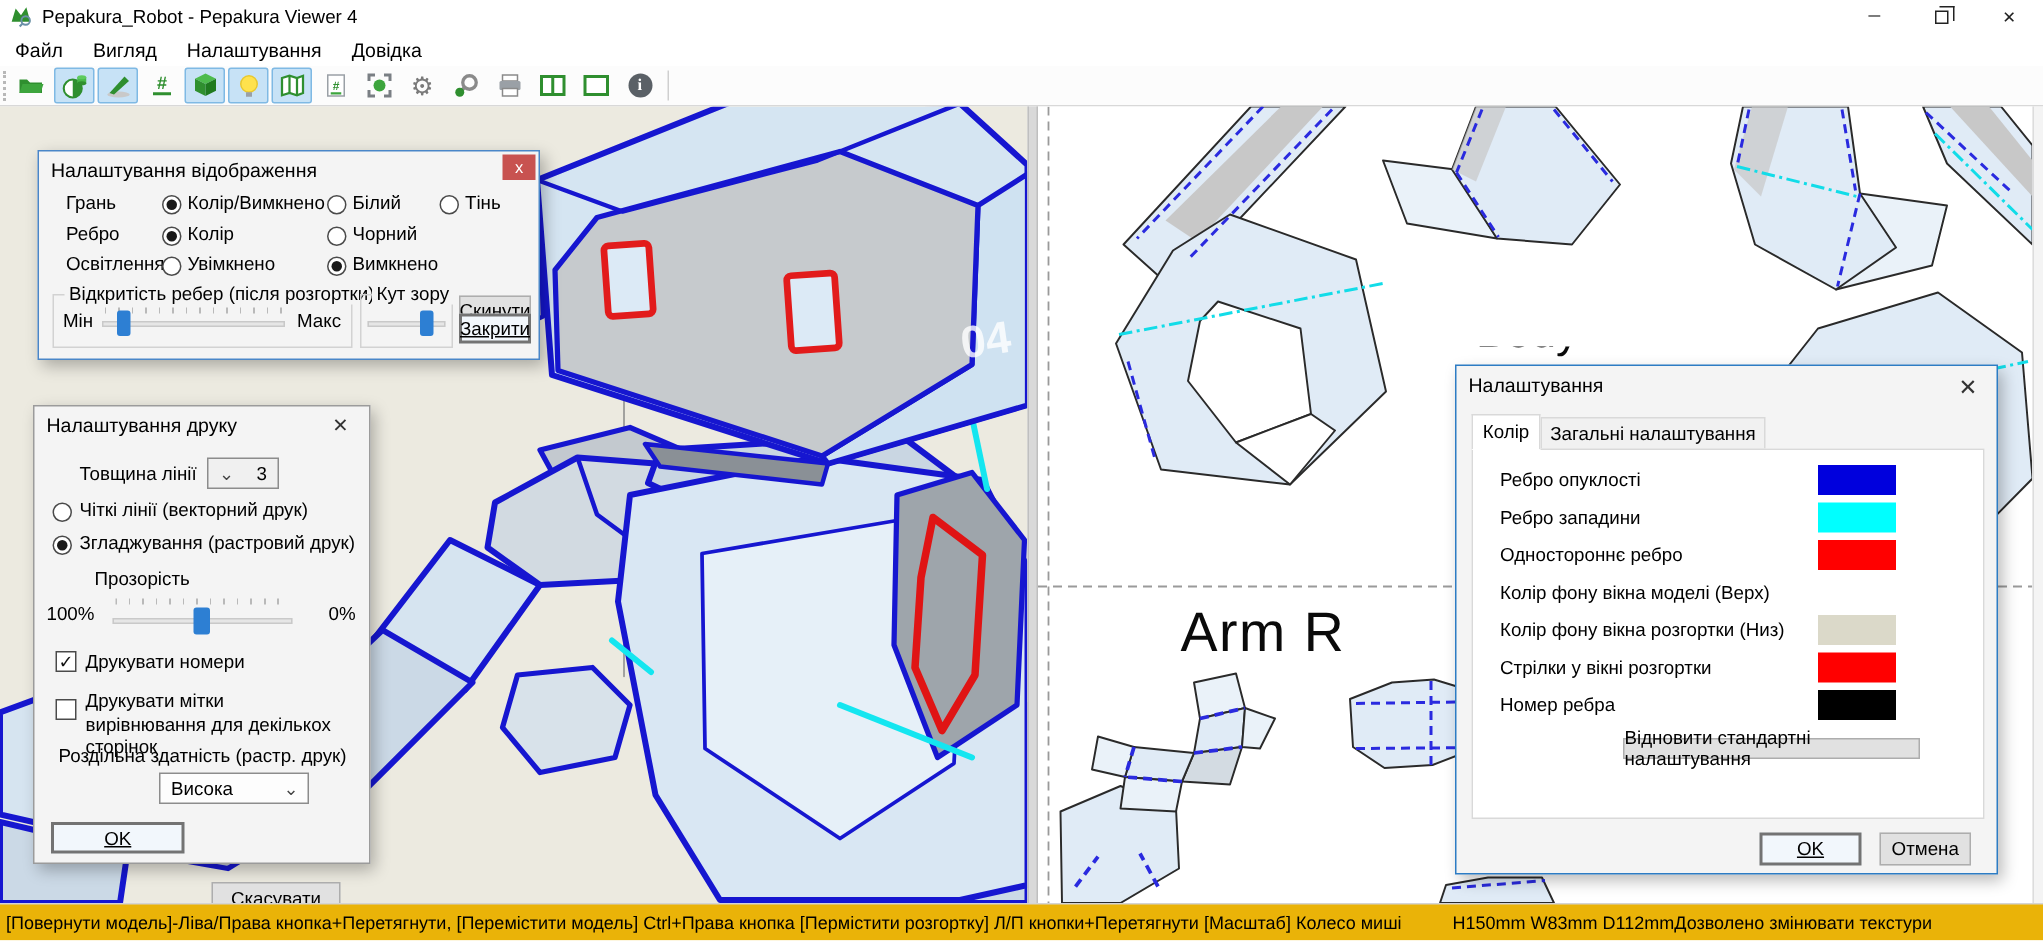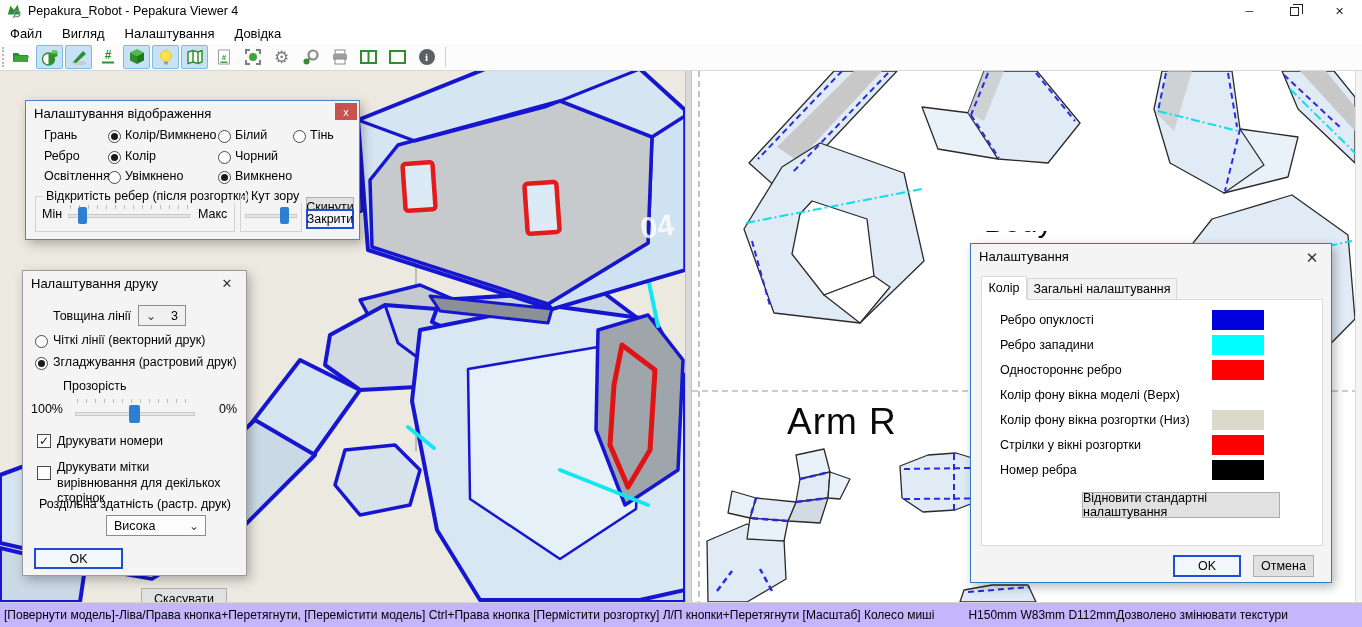--- a/index.html
+++ b/index.html
@@ -33,31 +33,31 @@
   .workspace { position:absolute; left:0; top:71px; width:1362px; height:531px; }
   .pane-left { position:absolute; left:0; top:0; width:685px; height:531px; background:#ECEAE0; overflow:hidden; }
   .pane-divider { position:absolute; left:685px; top:0; width:7px; height:531px; background:#D9D9D9; border-left:1px solid #BFBFBF; border-right:1px solid #BFBFBF; }
   .pane-right { position:absolute; left:692px; top:0; width:663px; height:531px; background:#FFFFFF; overflow:hidden; }
   .scroll-strip { position:absolute; left:1355px; top:0; width:7px; height:531px; background:#F4F4F4; border-left:1px solid #DCDCDC; }
   .arm-label { position:absolute; left:95px; top:330px; font-size:37px; color:#0a0a0a; letter-spacing:1px; }
   .body-label-clip { position:absolute; left:292px; top:160px; height:12px; width:120px; overflow:hidden; }
   .body-label-clip span { display:block; margin-top:-26px; font-size:30px; color:#0a0a0a; }
 
   
-  .statusbar { position:absolute; left:0; top:602px; width:100%; height:25px; background:#c4b5fd; border-top:1px solid #D4D4D4; display:flex; align-items:center; font-size:12px; }
+  .statusbar { position:absolute; left:0; top:602px; width:100%; height:25px; background:#eab308; border-top:1px solid #D4D4D4; display:flex; align-items:center; font-size:12px; }
   .status-hint { flex:1; padding-left:4px; white-space:nowrap; overflow:hidden; }
   .status-dims { white-space:nowrap; }
   .status-tex { white-space:nowrap; margin-right:74px; }
 
   
   .dialog { position:absolute; background:#F4F4F4; box-shadow:3px 4px 10px rgba(0,0,0,.28); }
   .dlg-title { position:absolute; left:8px; top:5px; font-size:13px; }
   .thin-x { position:absolute; top:5px; right:10px; font-size:13px; color:#333; width:18px; text-align:center; }
   .btn { position:absolute; background:#E1E1E1; border:1px solid #ADADAD; font-size:12.5px; display:flex; align-items:center; justify-content:center; }
-  .btn.focused { border:2px solid #1d4ed8; background:#F2F7FC; }
+  .btn.focused { border:2px solid #737373; background:#F2F7FC;text-decoration:underline; }
   .radio { position:absolute; width:13px; height:13px; border:1px solid #4A4A4A; border-radius:50%; background:#fff; }
   .radio.sel::after { content:""; position:absolute; inset:2px; background:#1a1a1a; border-radius:50%; }
   .rlabel { position:absolute; white-space:nowrap; }
   .checkbox { position:absolute; width:14px; height:14px; border:1px solid #4A4A4A; background:#fff; font-size:12px; line-height:12px; text-align:center; color:#111; }
   .group { position:absolute; border:1px solid #D2D2D2; }
   .group-label { position:absolute; top:-8px; left:7px; background:#F4F4F4; padding:0 3px; white-space:nowrap; font-size:12.5px; }
   .slider { position:absolute; }
   .slider .ticks { position:absolute; left:2px; right:2px; top:0; height:4px; background-image:repeating-linear-gradient(90deg,#B9B9B9 0 1px,transparent 1px 9px); }
   .slider .track { position:absolute; left:0; right:0; top:9px; height:4px; background:#E6E6E6; border:1px solid #C9C9C9; }
   .slider .thumb { position:absolute; top:2px; width:9px; height:17px; background:#2D7FD3; border-radius:2px; }
@@ -457,21 +457,21 @@
       <div class="swatch" style="top: 60px; background-color: rgb(255, 0, 0);"></div>
       <span class="color-row-label" style="top:88px;">Колір фону вікна моделі (Верх)</span>
       <div class="swatch" style="top: 85px; background-color: rgb(255, 255, 255);"></div>
       <span class="color-row-label" style="top:113px;">Колір фону вікна розгортки (Низ)</span>
       <div class="swatch" style="top: 110px; background-color: rgb(219, 217, 201);"></div>
       <span class="color-row-label" style="top:138px;">Стрілки у вікні розгортки</span>
       <div class="swatch" style="top: 135px; background-color: rgb(255, 0, 0);"></div>
       <span class="color-row-label" style="top:163px;">Номер ребра</span>
       <div class="swatch" style="top: 160px; background-color: rgb(0, 0, 0);"></div>
 
-      <div class="btn" style="left:100px;top:192px;width:198px;height:26px;position:absolute;">Відновити стандартні налаштування</div>
+      <div class="btn" style="left:100px;top:192px;width:198px;height:14px;position:absolute;">Відновити стандартні налаштування</div>
     </div>
 
     <div class="btn focused" style="left:202px;top:311px;width:68px;height:22px;">OK</div>
     <div class="btn" style="left:282px;top:311px;width:61px;height:22px;">Отмена</div>
   </div>
 
   <div class="statusbar">
     <span class="status-hint">[Повернути модель]-Ліва/Права кнопка+Перетягнути, [Перемістити модель] Ctrl+Права кнопка [Пермістити розгортку] Л/П кнопки+Перетягнути [Масштаб] Колесо миші</span>
     <span class="status-dims">H150mm W83mm D112mm</span>
     <span class="status-tex">Дозволено змінювати текстури</span>

